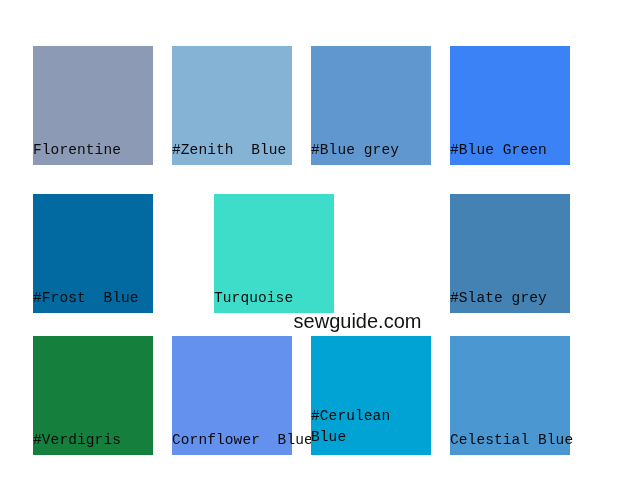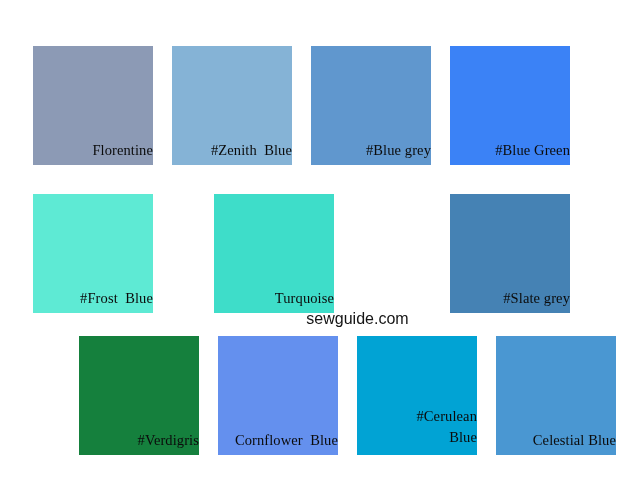--- a/index.html
+++ b/index.html
@@ -24,50 +24,50 @@
     width: 120px;
     height: 119px;
     box-sizing: border-box;
     display: flex;
     align-items: flex-end;
     justify-content: center;
   }
   .swatch-label {
     display: block;
     width: 100%;
-    text-align: right;
-    font-family: Liberation Serif, serif;
+    text-align: left;
+    font-family: Liberation Mono, monospace;
     font-size: 14.5px;
     line-height: 19px;
     color: #0b0b0b;
     padding-bottom: 5px;
     white-space: pre;
     letter-spacing: 0.1px;
   }
   .swatch-label.two-line {
     padding-bottom: 7px;
     line-height: 21px;
   }
   
   .col-1 { left: 33px; }
   .col-2 { left: 172px; }
   .col-3 { left: 311px; }
   .col-4 { left: 450px; }
   
   .row-1 { top: 46px; }
   .row-2 { top: 194px; }
-  .row-3 { top: 336px; margin-left: 46px; }
+  .row-3 { top: 336px; }
   #watermark {
     position: absolute;
     left: 0;
     top: 310px;
     width: 617px;
     text-align: center;
     font-family: "Liberation Sans", sans-serif;
-    font-size: 16px;
+    font-size: 20px;
     color: #141414;
     padding-left: 98px;
     box-sizing: border-box;
   }
 </style>
 </head>
 <body style="background: rgb(255, 255, 255);">
 
 <div id="palette-board">
 
@@ -80,21 +80,21 @@
   </div>
 
   <div class="swatch col-3 row-1" style="background: rgb(96, 151, 206);">
     <span class="swatch-label">#Blue grey</span>
   </div>
 
   <div class="swatch col-4 row-1" style="background: #3b82f6;">
     <span class="swatch-label">#Blue Green</span>
   </div>
 
-  <div class="swatch col-1 row-2" style="background: #5eead4;">
+  <div class="swatch col-1 row-2" style="background: #0369a1;">
     <span class="swatch-label">#Frost  Blue</span>
   </div>
 
   <div class="swatch col-2 row-2" style="background: rgb(62, 221, 201); margin-left: 42px;">
     <span class="swatch-label">Turquoise</span>
   </div>
 
 
   <div class="swatch col-4 row-2" style="background: rgb(69, 130, 180);">
     <span class="swatch-label">#Slate grey</span>

